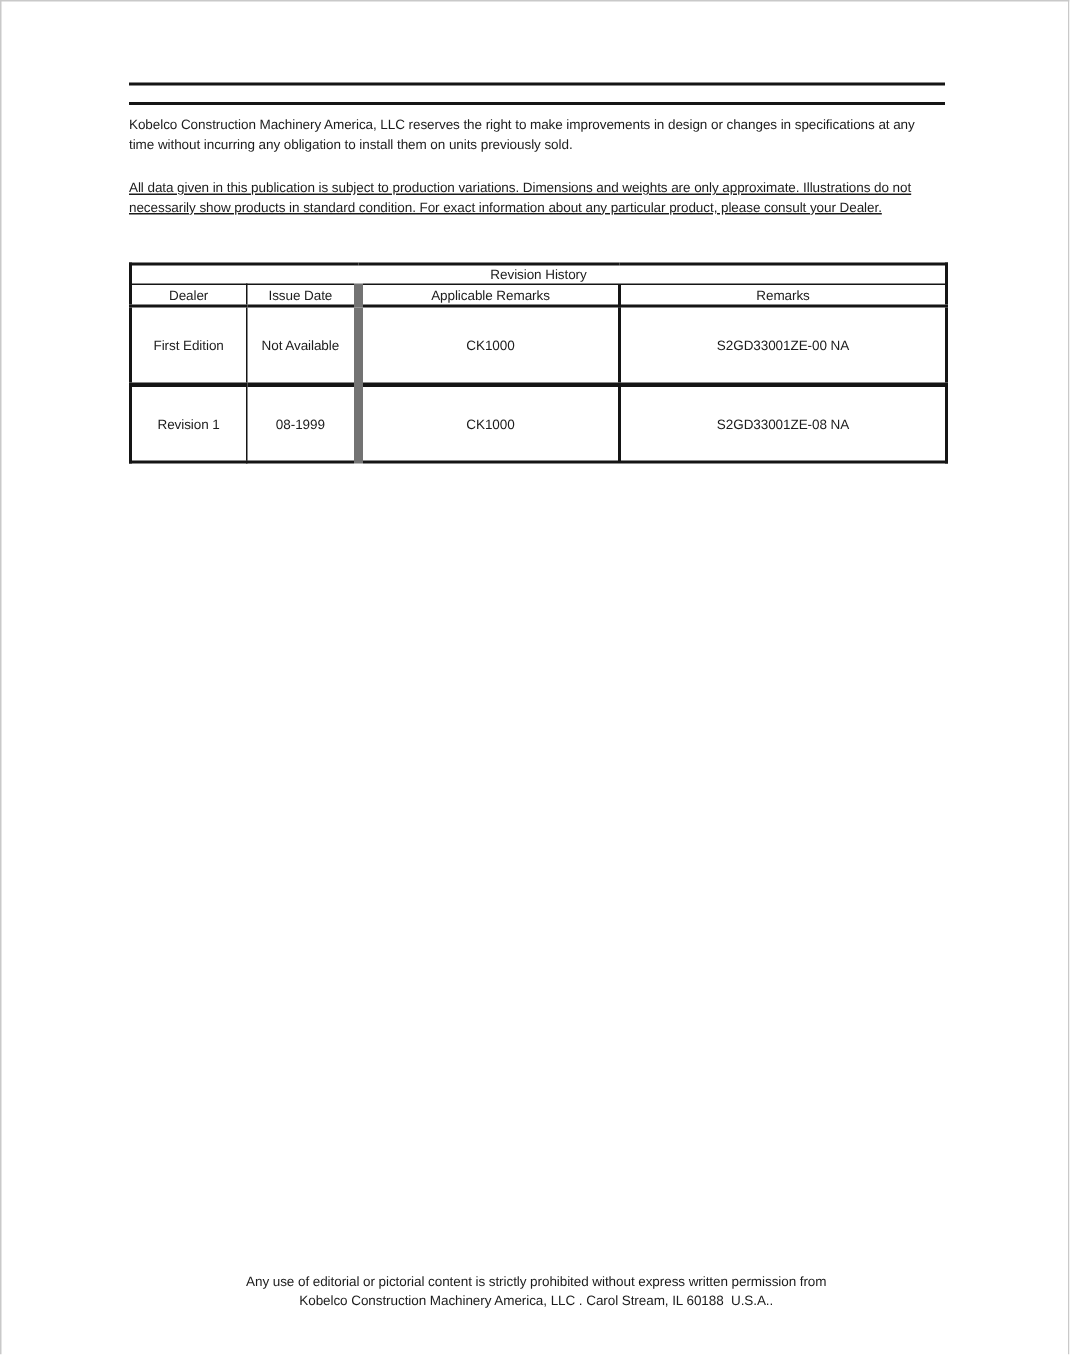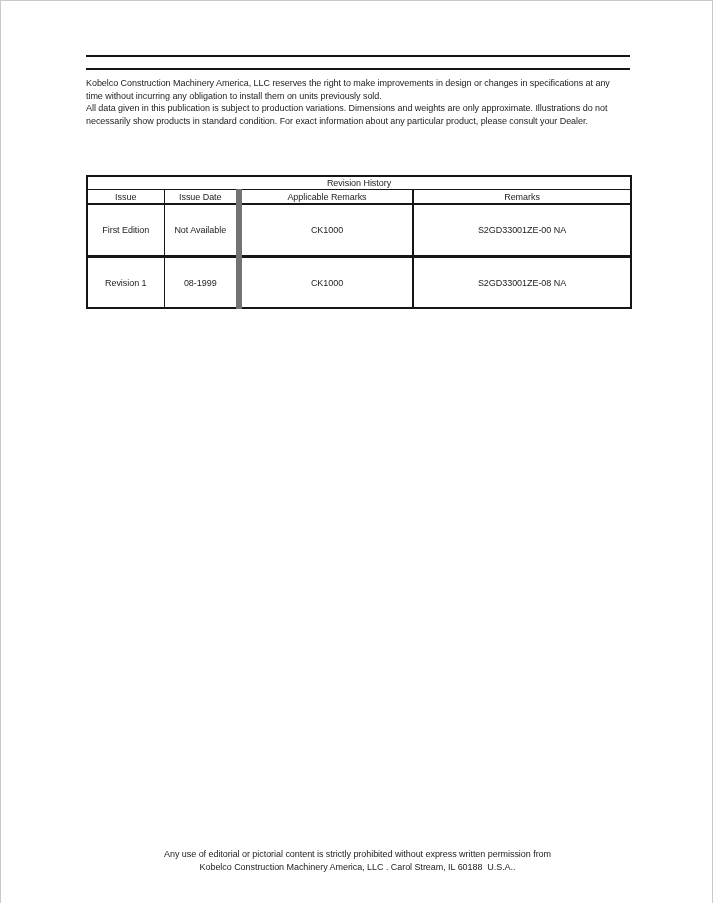--- a/index.html
+++ b/index.html
@@ -32,21 +32,21 @@
   .notice {
     position: absolute;
     left: 85px;
     font-size: 9px;
     line-height: 12.5px;
     letter-spacing: -0.05px;
     white-space: pre;
     color: #1c1c1c;
   }
   .notice-1 { top: 76px; }
-  .notice-2 { top: 101px; }
+  .notice-2 { top: 118px; text-decoration: underline; }
   table.revision {
     position: absolute;
     left: 85px;
     top: 147px;
     width: 544px;
     border-collapse: collapse;
     table-layout: fixed;
     font-size: 9px;
     color: #1c1c1c;
   }
@@ -102,21 +102,21 @@
       <col style="width:77px">
       <col style="width:75px">
       <col style="width:174px">
       <col style="width:218px">
     </colgroup>
     <tbody>
       <tr class="title-row">
         <td colspan="4">Revision History</td>
       </tr>
       <tr class="header-row">
-        <td class="c1">Issue</td>
+        <td class="c1">Dealer</td>
         <td class="c2">Issue Date</td>
         <td class="c3">Applicable Remarks</td>
         <td>Remarks</td>
       </tr>
       <tr class="data-row-1">
         <td class="c1">First Edition</td>
         <td class="c2">Not Available</td>
         <td class="c3">CK1000</td>
         <td>S2GD33001ZE-00 NA</td>
       </tr>

